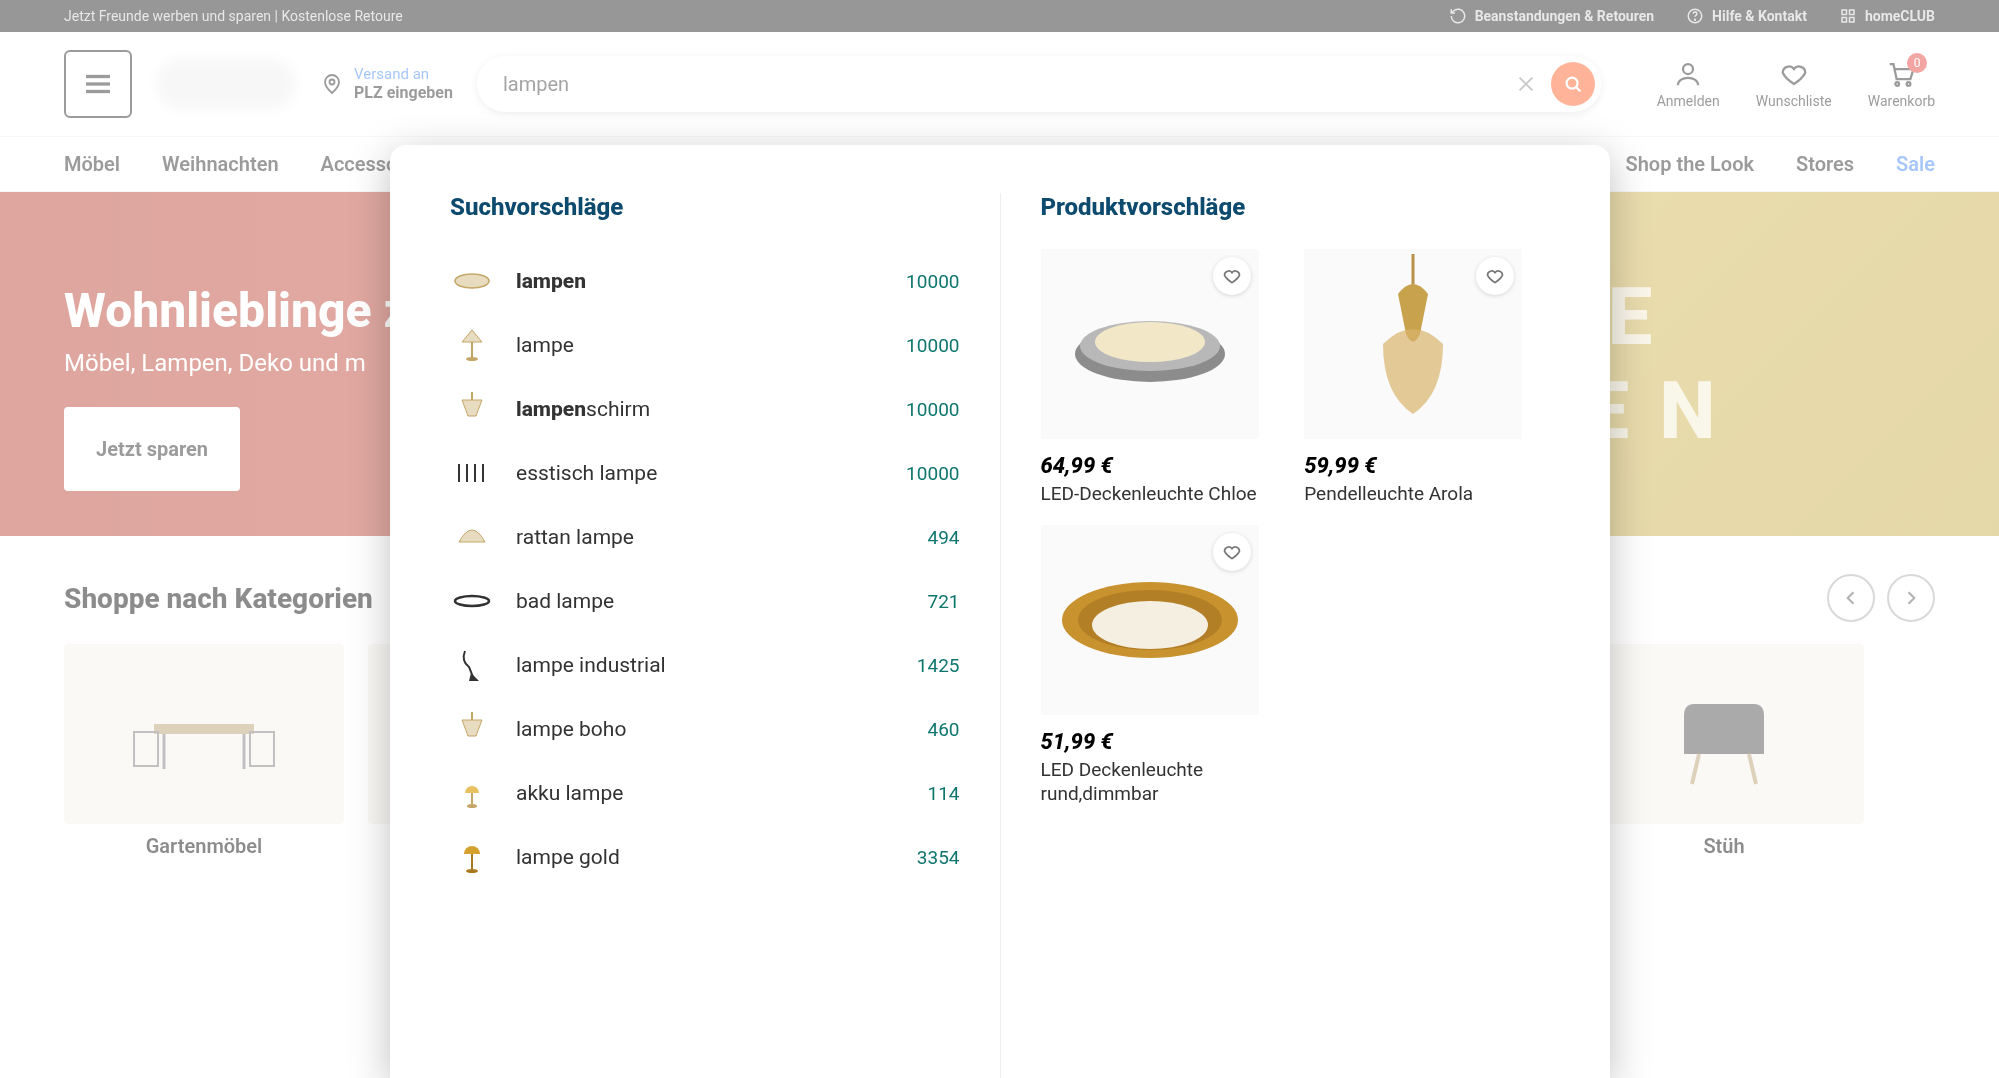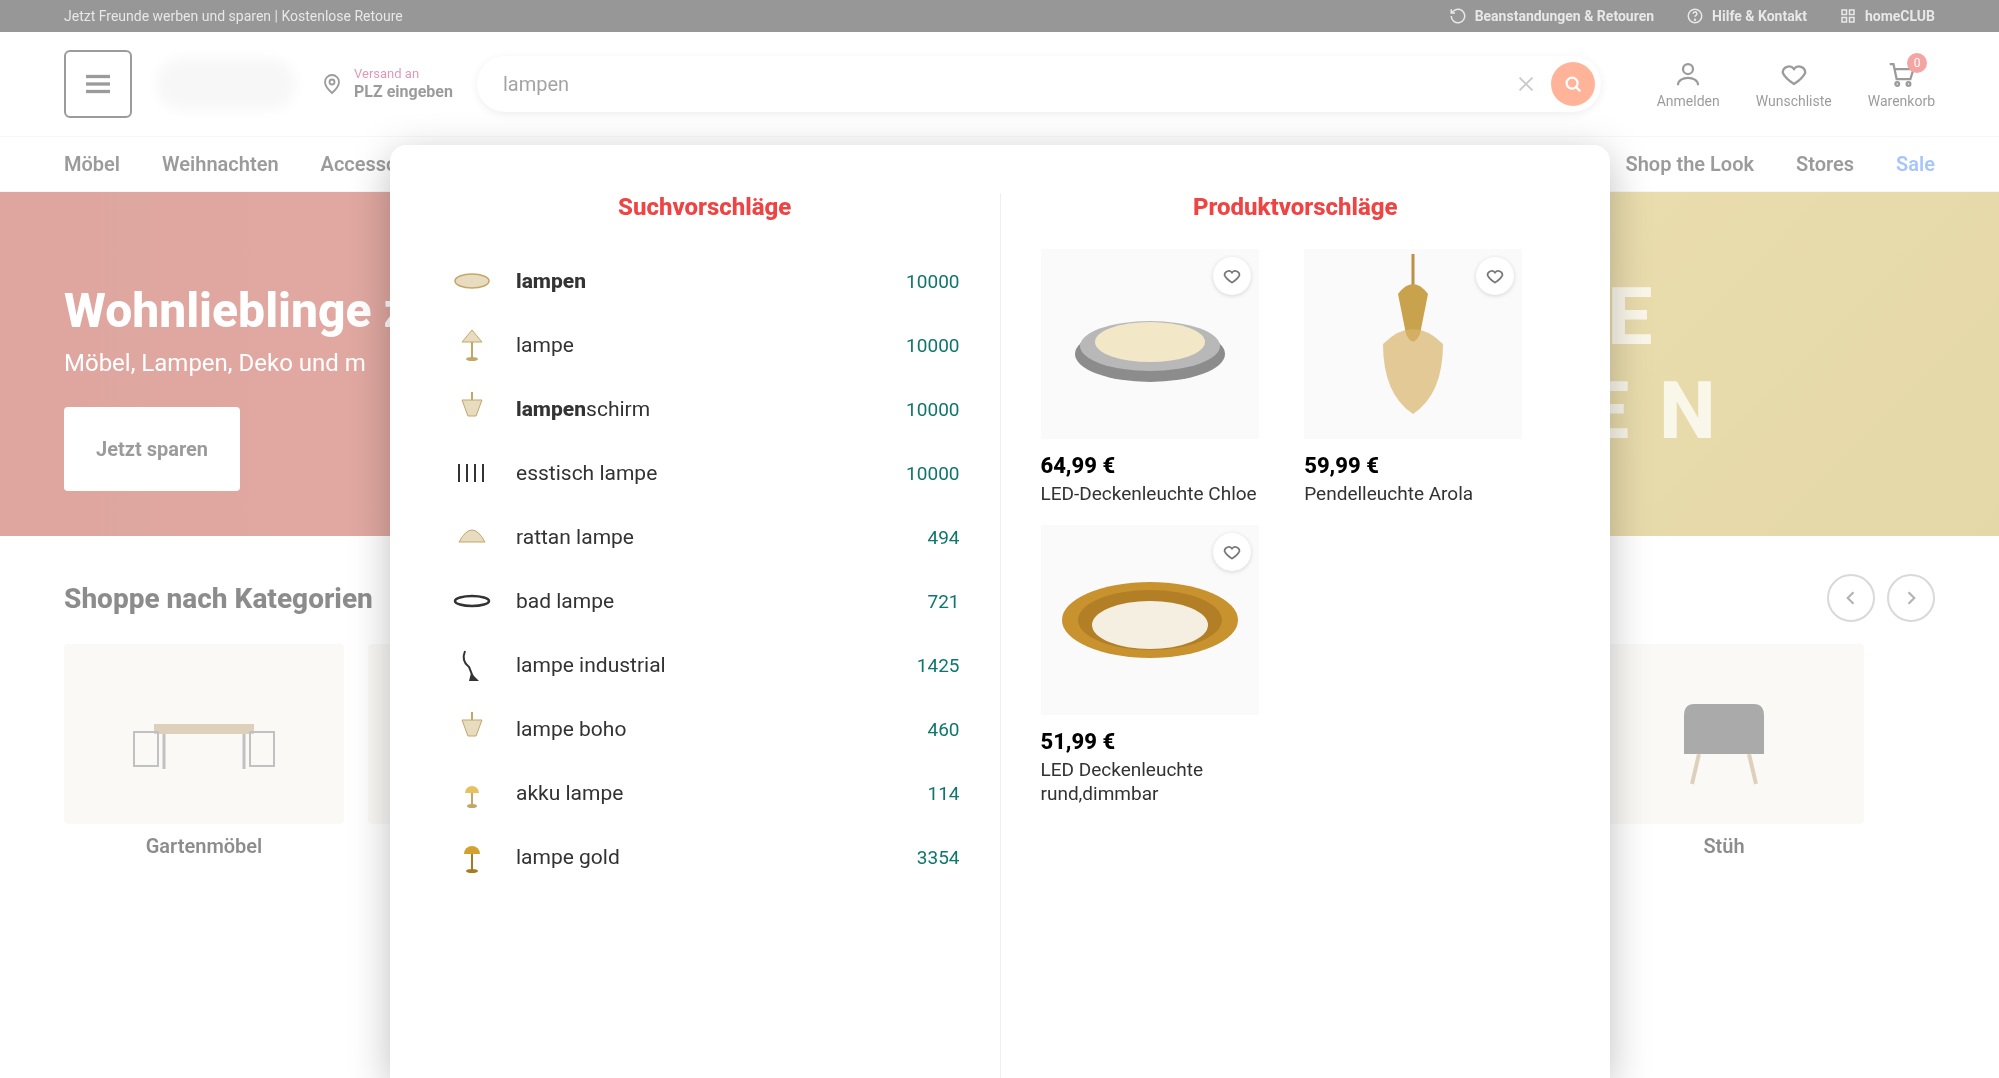--- a/index.html
+++ b/index.html
@@ -13,21 +13,21 @@
 .topbar-link svg { width: 18px; height: 18px; }
 
 
 .header { height: 104px; display: flex; align-items: center; padding: 0 64px; gap: 24px; background: #fff; }
 .menu-btn { width: 68px; height: 68px; border: 2px solid #222; border-radius: 6px; display: flex; align-items: center; justify-content: center; cursor: pointer; }
 .menu-btn svg { width: 36px; height: 36px; }
 .logo { width: 140px; height: 52px; background: #eee; border-radius: 26px; filter: blur(6px); }
 .shipto { display: flex; align-items: center; gap: 10px; cursor: pointer; color: #222; }
 .shipto svg { width: 24px; height: 24px; }
 .shipto-text { line-height: 1.25; }
-.shipto-text .l1 { font-size: 13px; color: #be185d; }
+.shipto-text .l1 { font-size: 15px; color: #3b82f6; }
 .shipto-text .l2 { font-size: 16px; font-weight: 700; }
 .searchbar { flex: 1; height: 56px; background: #fff; border-radius: 28px; display: flex; align-items: center; padding: 0 6px 0 26px; box-shadow: 0 2px 8px rgba(0,0,0,.15); }
 .searchbar input { flex: 1; border: none; outline: none; font-size: 20px; color: #333; background: transparent; }
 .search-clear { width: 22px; height: 22px; margin: 0 14px; cursor: pointer; color: #888; }
 .search-go { width: 44px; height: 44px; border-radius: 50%; background: #ff5a1f; display: flex; align-items: center; justify-content: center; cursor: pointer; }
 .search-go svg { width: 22px; height: 22px; color: #fff; }
 .header-icons { display: flex; gap: 36px; margin-left: 32px; }
 .hicon { display: flex; flex-direction: column; align-items: center; gap: 4px; cursor: pointer; color: #222; font-size: 14px; position: relative; }
 .hicon svg { width: 30px; height: 30px; }
 .badge { position: absolute; top: -6px; right: 8px; background: #e53935; color: #fff; font-size: 12px; min-width: 20px; height: 20px; border-radius: 10px; display: flex; align-items: center; justify-content: center; padding: 0 5px; }
@@ -55,33 +55,33 @@
 .cat-tile { width: 280px; cursor: pointer; text-align: center; }
 .cat-img { width: 280px; height: 180px; background: #f4f1ea; border-radius: 4px; display: flex; align-items: center; justify-content: center; }
 .cat-img svg { width: 160px; height: 120px; color: #888; }
 .cat-tile .lbl { margin-top: 10px; font-size: 20px; font-weight: 600; }
 
 
 .search-overlay { position: absolute; left: 0; right: 0; top: 0; bottom: 0; background: rgba(255,255,255,.55); pointer-events: none; }
 .flyout { position: absolute; left: 390px; top: 145px; width: 1220px; bottom: 0; background: #fff; border-radius: 16px 16px 0 0; box-shadow: 0 10px 40px rgba(0,0,0,.25); padding: 48px 60px 0 60px; display: flex; gap: 40px; }
 .fl-col { flex: 1; }
 .fl-col.left { border-right: 1px solid #eee; padding-right: 40px; }
-.fl-title { font-size: 24px; font-weight: 800; margin-bottom: 28px; color: #ef4444; text-align: center; }
+.fl-title { font-size: 24px; font-weight: 800; margin-bottom: 28px; color: #0c4a6e; }
 .sugg-row { display: flex; align-items: center; gap: 22px; padding: 14px 0; cursor: pointer; }
 .sugg-icon { width: 44px; height: 36px; display: flex; align-items: center; justify-content: center; }
 .sugg-icon svg { color: #b89a68; }
 .sugg-term { flex: 1; font-size: 21px; color: #333; }
 .sugg-term b { font-weight: 800; }
 .sugg-count { font-size: 19px; color: #0f766e; }
 .prod-grid { display: grid; grid-template-columns: 1fr 1fr; gap: 18px 18px; }
 .prod-card { cursor: pointer; }
 .prod-imgwrap { position: relative; width: 218px; height: 190px; background: #fafafa; display: flex; align-items: center; justify-content: center; }
 .fav-btn { position: absolute; top: 8px; right: 8px; width: 38px; height: 38px; border-radius: 50%; background: #fff; box-shadow: 0 1px 4px rgba(0,0,0,.15); display: flex; align-items: center; justify-content: center; cursor: pointer; }
 .fav-btn svg { width: 20px; height: 20px; color: #777; }
-.prod-price { font-size: 22px; font-weight: 800; margin-top: 14px; }
+.prod-price { font-size: 22px; font-weight: 800; margin-top: 14px; font-style: italic; }
 .prod-name { font-size: 19px; color: #333; margin-top: 4px; line-height: 1.3; max-width: 218px; }
 </style>
 </head>
 <body>
 
 <div class="topbar">
   <div class="topbar-left">Jetzt Freunde werben und sparen | Kostenlose Retoure</div>
   <div class="topbar-right">
     <div class="topbar-link">
       <svg viewBox="0 0 24 24" fill="none" stroke="currentColor" stroke-width="2">

